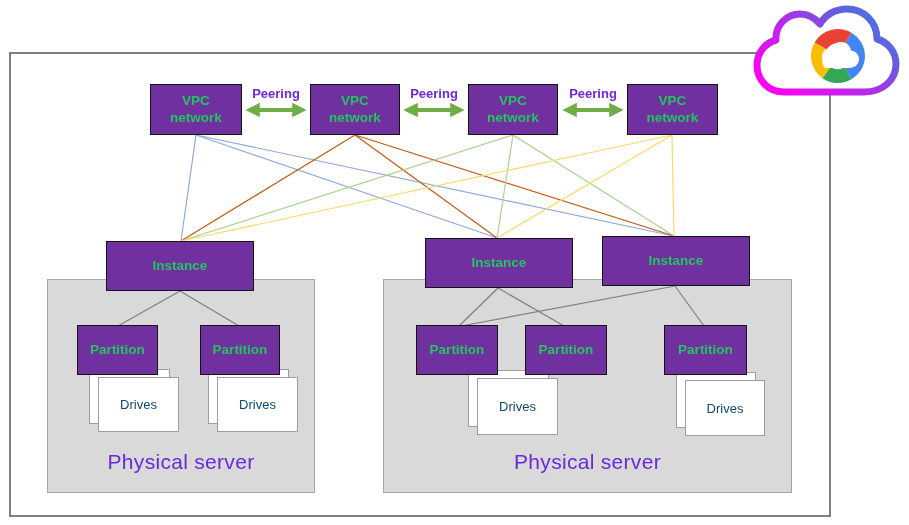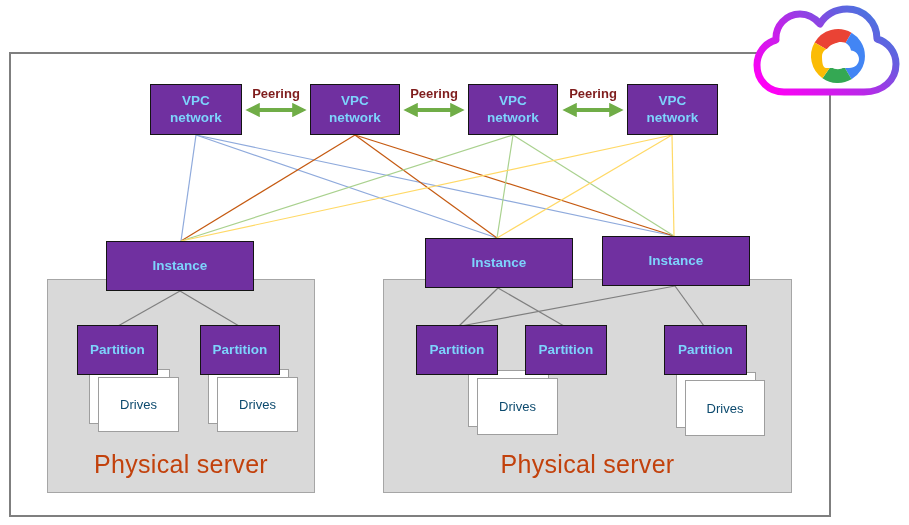--- a/index.html
+++ b/index.html
@@ -2,36 +2,36 @@
 <html><head>
 <meta charset="utf-8">
 <style>
   html,body{margin:0;padding:0;background:#fff;}
   .stage{position:relative;width:909px;height:525px;background:#ffffff;overflow:hidden;
          font-family:"Liberation Sans",sans-serif;}
   .frame{position:absolute;left:9px;top:52px;width:822px;height:465px;
          border:2px solid #7f7f7f;box-sizing:border-box;z-index:0;}
   .server{position:absolute;background:#d9d9d9;border:1.5px solid #a6a6a6;
           box-sizing:border-box;z-index:1;}
-  .server-label{position:absolute;z-index:2;color:#c2410c;font-size:25px;
+  .server-label{position:absolute;z-index:2;color:#6d28d9;font-size:21px;
           text-align:center;letter-spacing:.3px;}
   .dstack{position:absolute;z-index:2;}
   .dback{position:absolute;left:-9px;top:-8px;width:100%;height:100%;
          background:#fff;border:1.5px solid #9e9e9e;box-sizing:border-box;}
   .dfront{position:absolute;left:0;top:0;width:100%;height:100%;background:#fff;
          border:1.5px solid #9e9e9e;box-sizing:border-box;
          display:flex;align-items:center;justify-content:center;
          color:#0c4a6e;font-size:13px;}
   .wires{position:absolute;left:0;top:0;z-index:3;pointer-events:none;}
   .node{position:absolute;background:#7030a0;border:1.6px solid #141414;
         box-sizing:border-box;z-index:4;
         display:flex;align-items:center;justify-content:center;}
-  .node .lbl{color:#7dd3fc;font-weight:700;font-size:13.5px;line-height:1.25;
+  .node .lbl{color:#22c55e;font-weight:700;font-size:13.5px;line-height:1.25;
         text-align:center;white-space:pre-line;}
-  .peering{position:absolute;z-index:4;font-weight:700;font-size:13px;color:#7f1d1d;
+  .peering{position:absolute;z-index:4;font-weight:700;font-size:13px;color:#6d28d9;
         text-align:center;}
   .cloud-logo{position:absolute;left:750px;top:4px;z-index:5;}
 </style>
 </head>
 <body>
 
 <div class="stage">
 
   <div class="frame"></div>
 

